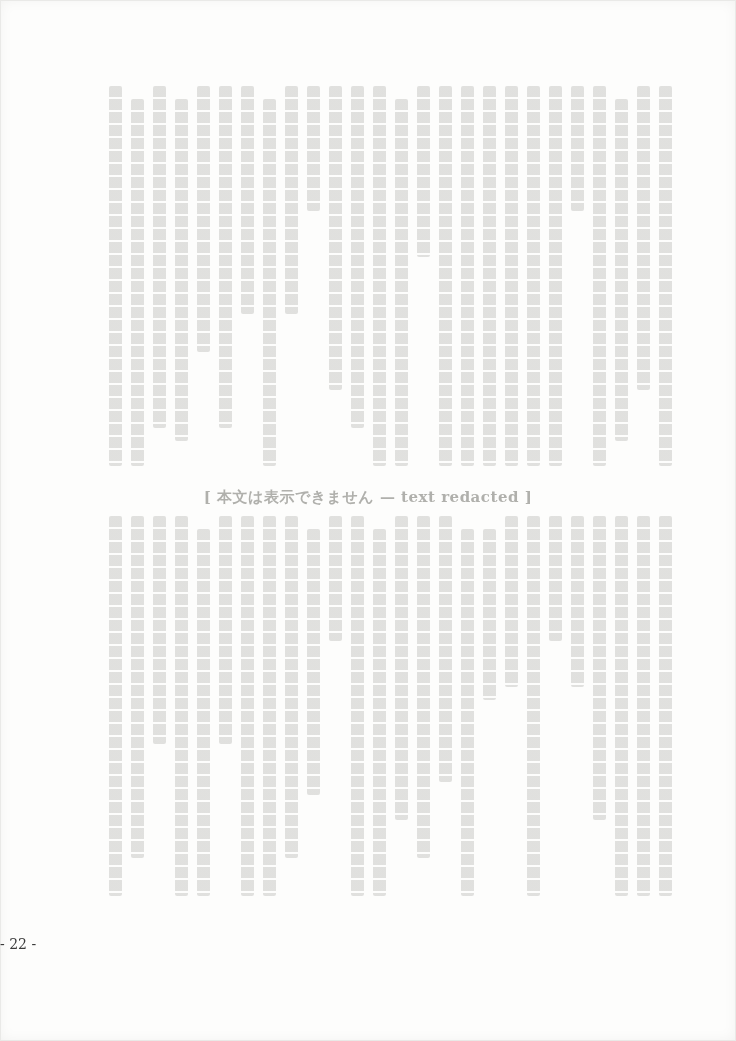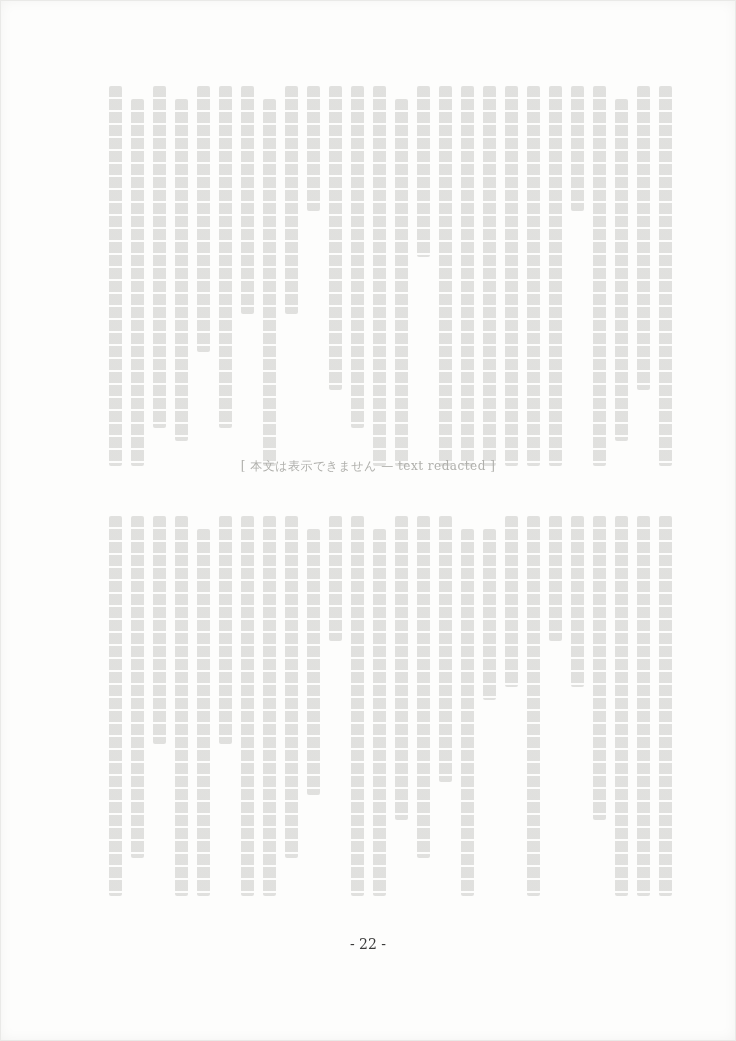--- a/index.html
+++ b/index.html
@@ -43,33 +43,34 @@
   .col.indent { margin-top: 13px; height: calc(100% - 13px); }
   .col.len-90 { height: 90%; }
   .col.len-80 { height: 80%; }
   .col.len-70 { height: 70%; }
   .col.len-60 { height: 60%; }
   .col.len-45 { height: 45%; }
   .col.len-33 { height: 33%; }
   .redaction-note {
     position: absolute;
     left: 50%;
-    top: 458px;
+    top: 488px;
     transform: translateX(-50%);
-    font-size: 12px;
+    font-size: 15px;
     color: #b0b0ac;
     letter-spacing: 0.5px;
     white-space: nowrap;
+    font-weight: bold;
   }
   .page-number {
     position: absolute;
     top: 936px;
     left: 0;
     width: 100%;
-    text-align: center;
+    text-align: left;
     font-size: 14px;
     color: #3a3a3a;
   }
 </style>
 </head>
 <body>
 
 <div class="sheet"></div>
 
 <div class="dan dan-top">

